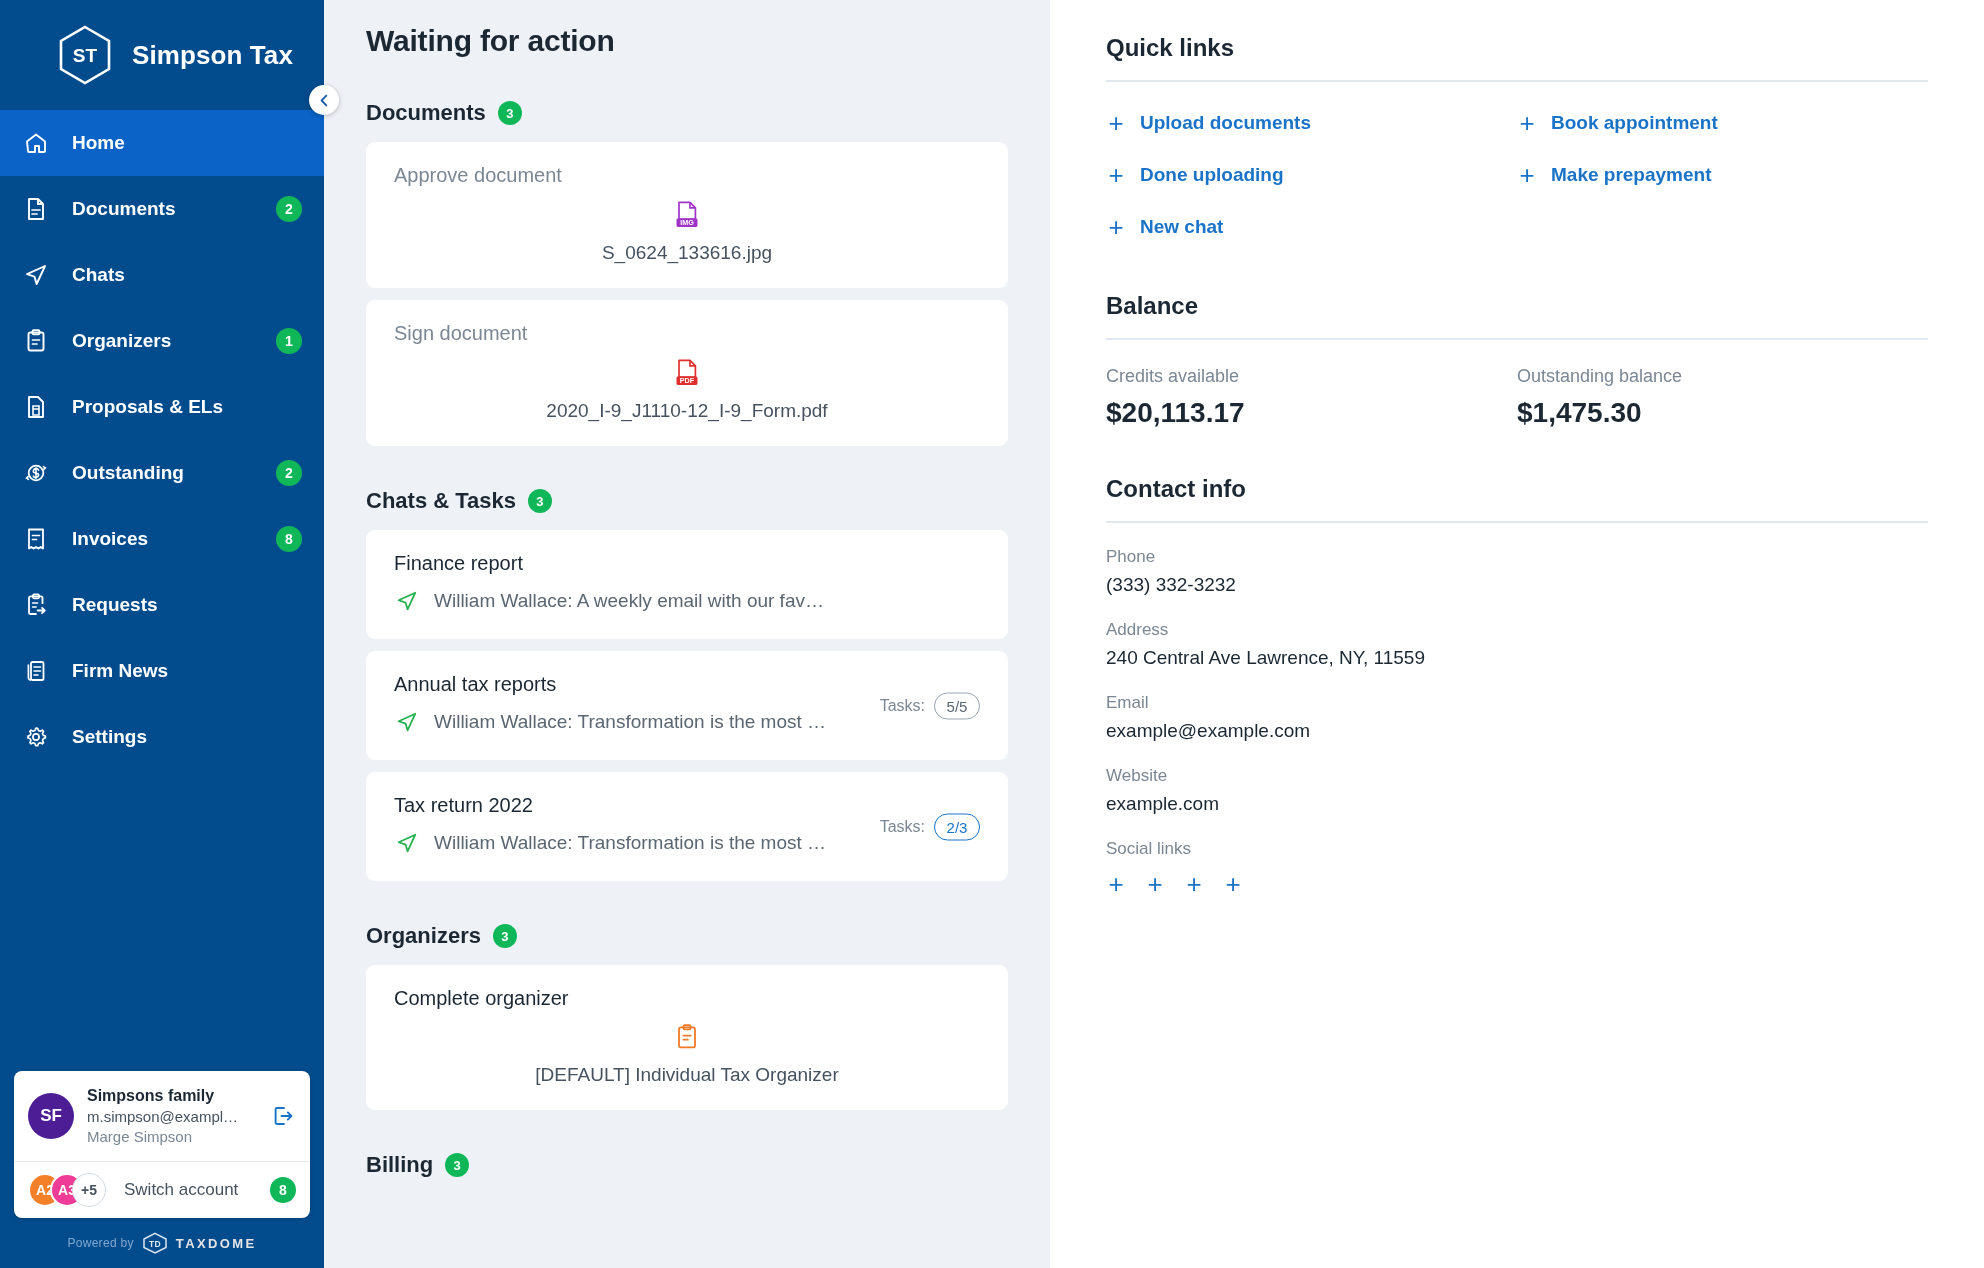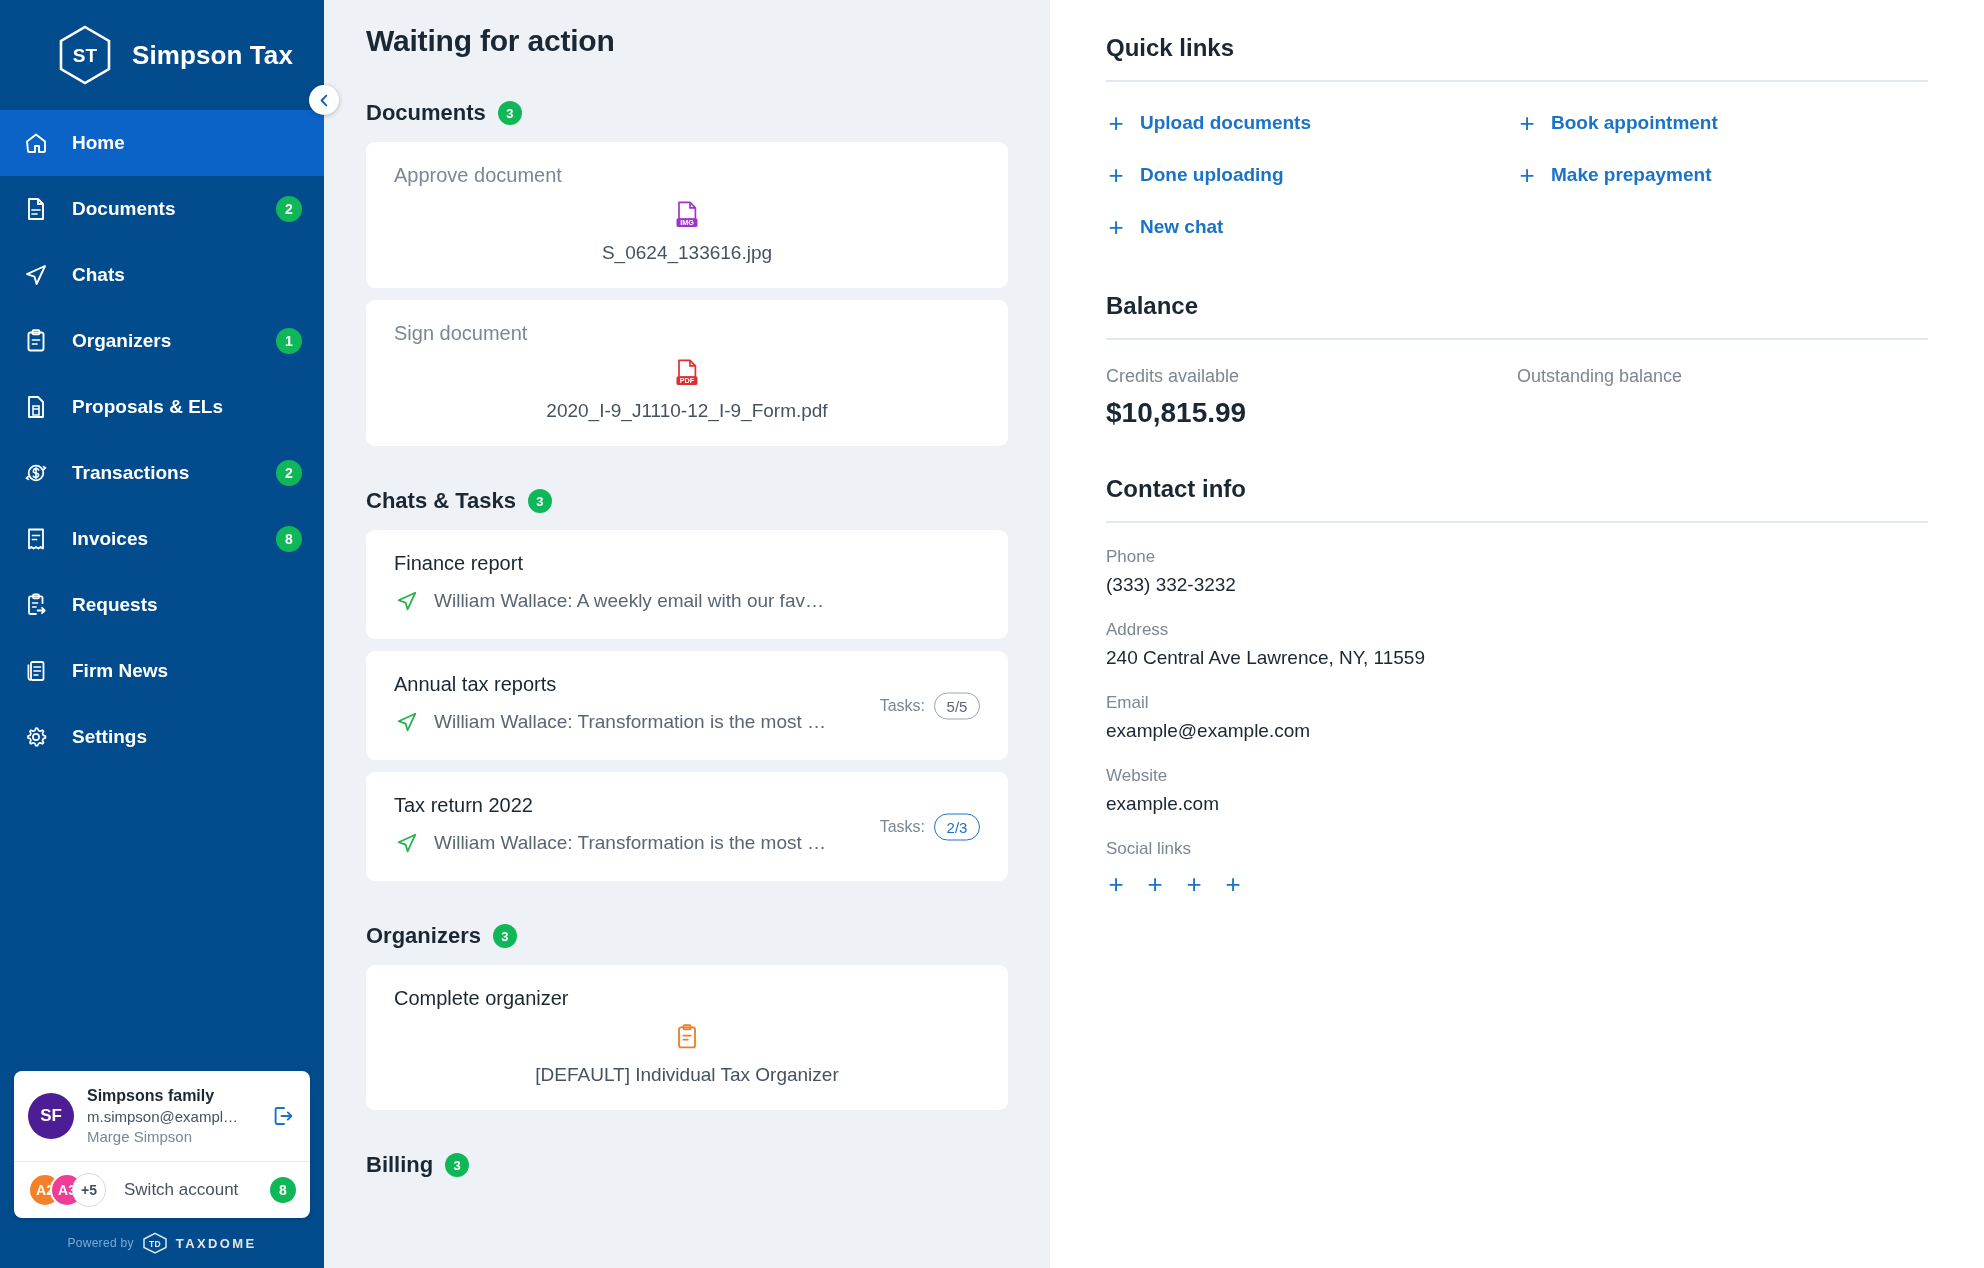--- a/index.html
+++ b/index.html
@@ -237,21 +237,21 @@
       </div>
 
       <div class="nav-item">
         <span class="nav-ico">
           <svg width="26" height="26" viewBox="0 0 26 26">
               <circle cx="13" cy="13" r="7.3" fill="none" stroke="#fff" stroke-width="1.8"></circle>
               <path d="M13 7.8 v10.4 M15.6 10.1 a2.8 2.8 0 0 0-5.3 1.1 c0 2.6 5.3 1.3 5.3 3.9 a2.8 2.8 0 0 1-5.3 1" fill="none" stroke="#fff" stroke-width="1.6" stroke-linecap="round"></path>
               <path d="M20.5 6.6 l1.8 1.2 -1.5 1.6 M5.4 19.4 l-1.8-1.2 1.5-1.6" fill="none" stroke="#fff" stroke-width="1.7" stroke-linecap="round"></path>
             </svg>
         </span>
-        <span class="nav-label">Transactions</span>
+        <span class="nav-label">Outstanding</span>
         <span class="nav-badge">2</span>
       </div>
 
       <div class="nav-item">
         <span class="nav-ico">
           <svg width="26" height="26" viewBox="0 0 26 26">
               <path d="M6 3.5 h14 v19 l-2.3-1.6 -2.3 1.6 -2.4-1.6 -2.3 1.6 -2.4-1.6 L6 22.5 Z" fill="none" stroke="#fff" stroke-width="1.8" stroke-linejoin="round"></path>
               <path d="M9.5 9.5 h7 M9.5 13.5 h4" stroke="#fff" stroke-width="1.7" stroke-linecap="round"></path>
             </svg>
         </span>
@@ -476,24 +476,25 @@
         <span class="ql-text">New chat</span>
       </div>
     </div>
 
     <div class="panel-block">
       <h2 class="panel-h">Balance</h2>
       <div class="panel-rule"></div>
       <div class="bal-grid">
         <div class="bal-col">
           <div class="bal-label">Credits available</div>
-          <div class="bal-value">$10,815.99</div>
+          <div class="bal-value">$20,113.17</div>
         </div>
         <div class="bal-col">
           <div class="bal-label">Outstanding balance</div>
+          <div class="bal-value">$1,475.30</div>
         </div>
       </div>
     </div>
 
     <div class="panel-block" style="margin-top:46px;">
       <h2 class="panel-h">Contact info</h2>
       <div class="panel-rule"></div>
 
       <div class="ci-field">
         <div class="ci-label">Phone</div>

